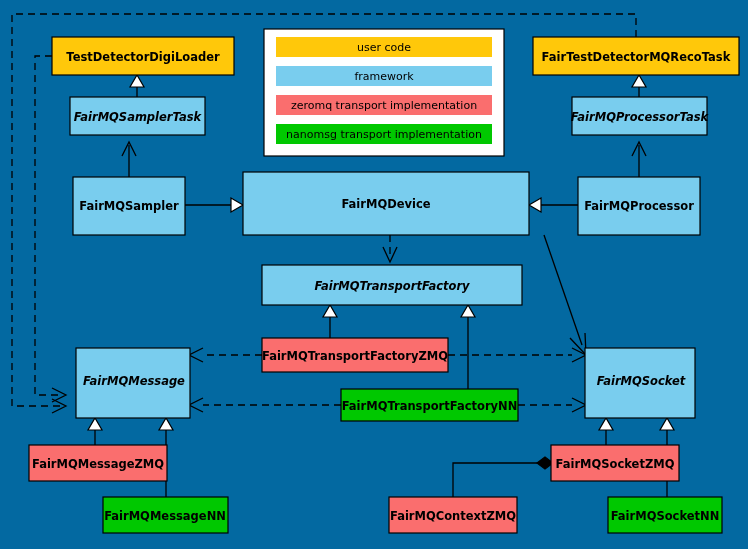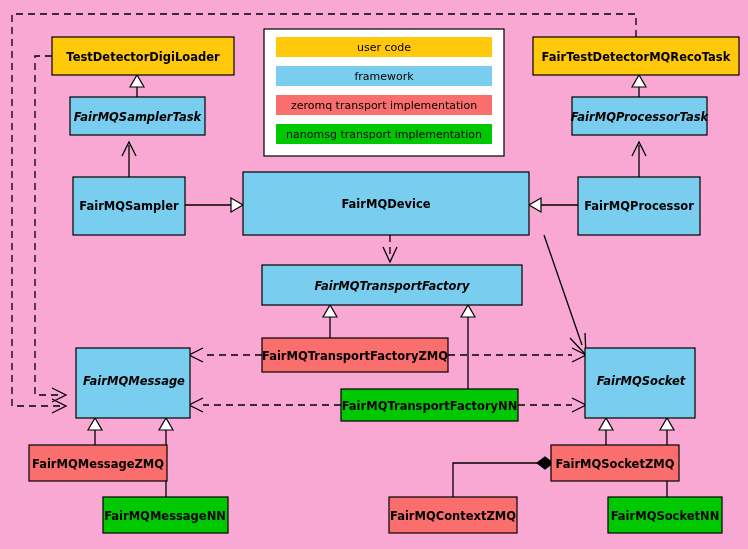--- a/index.html
+++ b/index.html
@@ -1,17 +1,17 @@
 <!DOCTYPE html>
 <html><head>
 <meta charset="utf-8">
 <style>
   html,body{margin:0;padding:0;background:#ffffff;}
   body{width:748px;height:549px;font-family:"DejaVu Sans",sans-serif;}
-  #diagram-root{position:relative;width:748px;height:549px;overflow:hidden;background:#f9a8d4;}
+  #diagram-root{position:relative;width:748px;height:549px;overflow:hidden;background:#0369a1;}
   svg{position:absolute;left:0;top:0;}
   .node-label{font-family:"DejaVu Sans",sans-serif;font-size:11.5px;font-weight:bold;fill:#000;text-anchor:middle;dominant-baseline:middle;}
   .node-label.abstract{font-style:italic;}
   .legend-label{font-family:"DejaVu Sans",sans-serif;font-size:11px;font-weight:normal;fill:#000;text-anchor:middle;dominant-baseline:middle;}
   .box{stroke:#000;stroke-width:1.2;}
   .edge{stroke:#000;stroke-width:1.3;fill:none;}
   .edge.dashed{stroke-dasharray:7,5;}
   .head-hollow{fill:#ffffff;stroke:#000;stroke-width:1.2;}
   .head-open{fill:none;stroke:#000;stroke-width:1.3;}
   .head-diamond{fill:#000;stroke:#000;stroke-width:1.2;}

